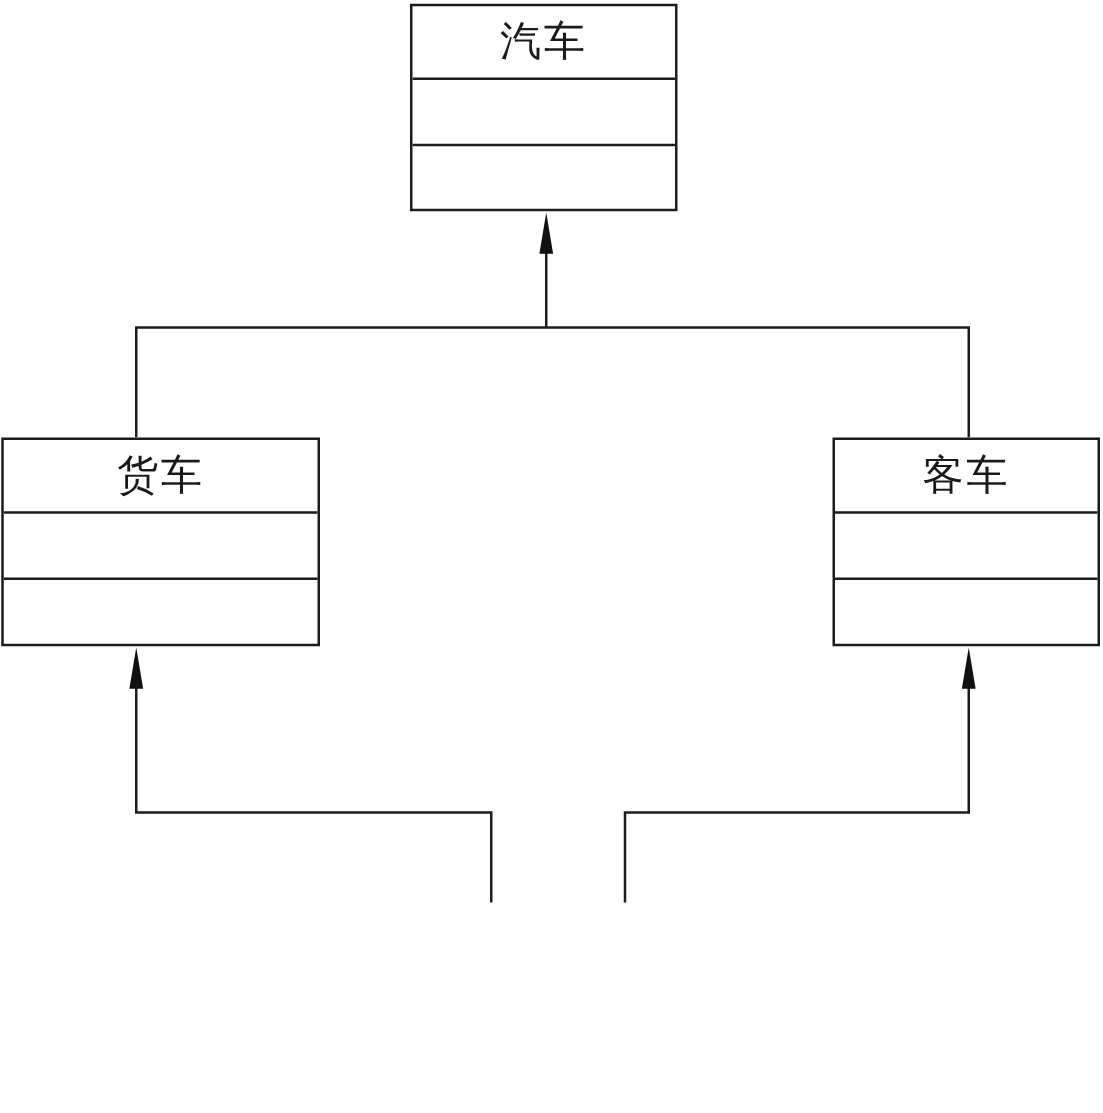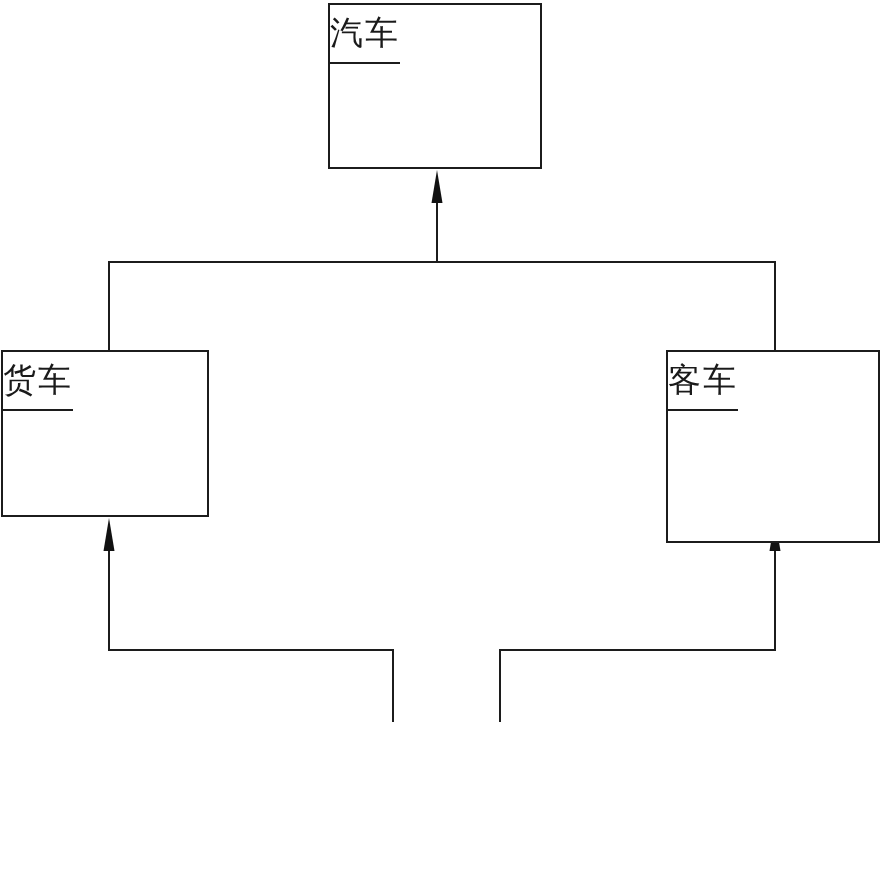--- a/index.html
+++ b/index.html
@@ -21,21 +21,21 @@
     top: 0;
     width: 882px;
     height: 890px;
   }
   .class-box {
     position: absolute;
     box-sizing: border-box;
     background: #ffffff;
     border: 2px solid #1c1c1c;
     display: flex;
-    flex-direction: row;
+    flex-direction: column;
   }
   .name-compartment {
     box-sizing: border-box;
     height: 59px;
     border-bottom: 2px solid #1c1c1c;
     display: flex;
     align-items: center;
     justify-content: center;
     font-size: 33px;
     letter-spacing: 2px;
@@ -44,22 +44,22 @@
   }
   .attr-compartment {
     box-sizing: border-box;
     height: 53px;
     border-bottom: 2px solid #1c1c1c;
   }
   .op-compartment {
     flex: 1;
   }
   #box-automobile { left: 328px; top: 3px;   width: 214px; height: 166px; }
-  #box-truck      { left: 1px;   top: 350px; width: 208px; height: 167px; }
-  #box-passenger  { left: 666px; top: 350px; width: 214px; height: 193px; }
+  #box-truck      { left: 1px;   top: 350px; width: 255px; height: 167px; }
+  #box-passenger  { left: 666px; top: 350px; width: 214px; height: 167px; }
   #box-dual       { left: 340px; top: 722px; width: 215px; height: 166px; }
   .conn-line {
     fill: none;
     stroke: #1c1c1c;
     stroke-width: 2;
   }
   .arrow-head {
     fill: #111111;
     stroke: none;
   }

